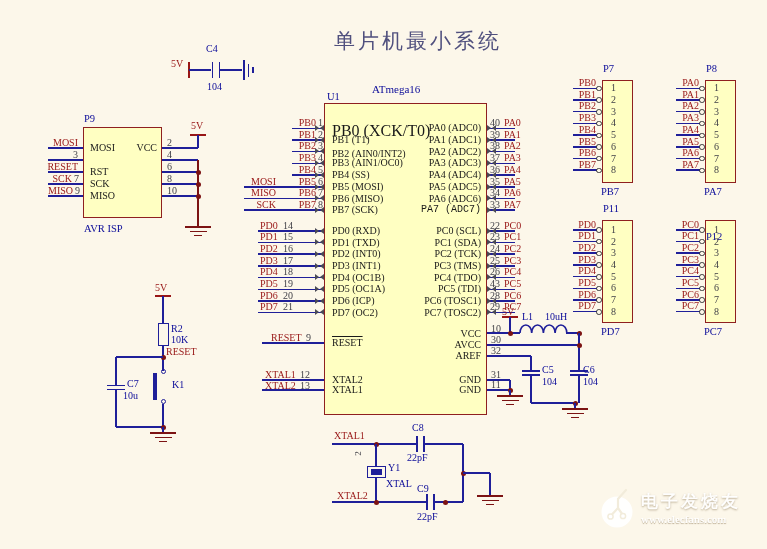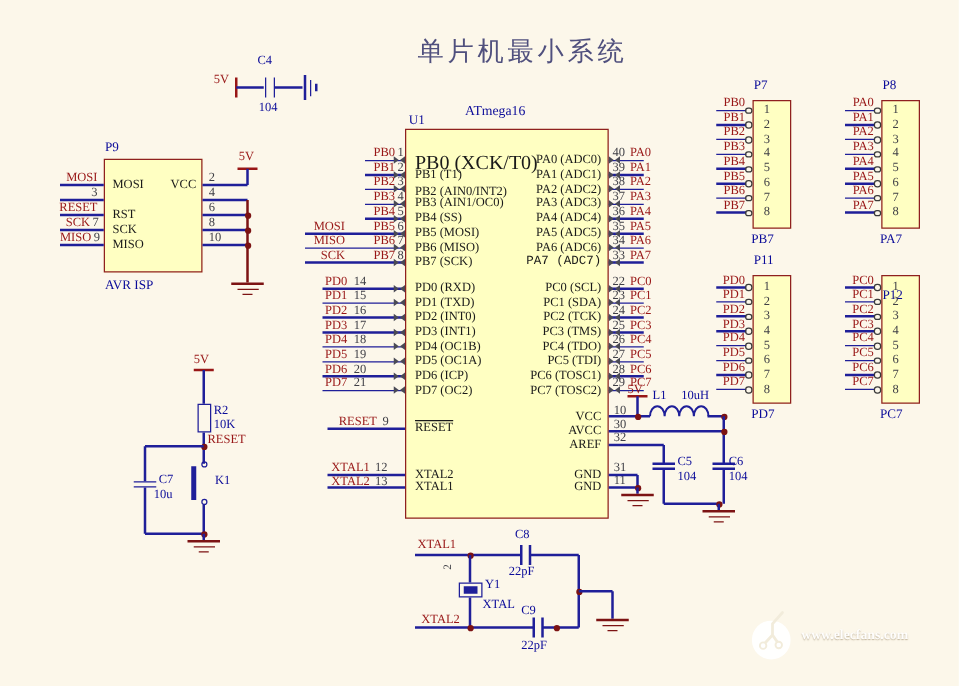--- a/index.html
+++ b/index.html
@@ -33,20 +33,21 @@
 <div id="canvas">
   <div class="title">单片机最小系统</div>
   <div class="watermark">
     <svg width="38" height="46" viewBox="0 0 38 46">
       <circle cx="19" cy="26" r="15.5" fill="rgba(255,255,255,0.95)"></circle>
       <path d="M28 4 L20 13 L20 22 M20 22 L13.5 29 M20 22 L24.5 28.5" stroke="#f2ecdb" stroke-width="2.2" fill="none" stroke-linecap="round"></path>
       <circle cx="12.5" cy="30.5" r="2.6" fill="#ffffff" stroke="#f2ecdb" stroke-width="1.5"></circle>
       <circle cx="25" cy="30" r="2.6" fill="#ffffff" stroke="#f2ecdb" stroke-width="1.5"></circle>
     </svg>
     <div class="wm-text">
+      <div class="wm1">电子发烧友</div>
       <div class="wm2">www.elecfans.com</div>
     </div>
   </div>
 <div style="position: absolute; left: 324px; top: 103px; width: 163px; height: 312px; background: rgb(255, 255, 194); border: 1.5px solid rgb(143, 32, 32);"></div>
     <div style="position: absolute; left: 327px; top: 92px; font-size: 10.5px; color: rgb(11, 11, 153); white-space: nowrap; line-height: 1;">U1</div>
     <div style="position: absolute; left: 372px; top: 84px; font-size: 11px; color: rgb(11, 11, 153); white-space: nowrap; line-height: 1;">ATmega16</div>
     <div style="position: absolute; left: 292px; top: 127.5px; width: 32px; height: 1.6px; background: rgb(31, 31, 153);"></div>
     <div class="bowtie" style="position: absolute; left: 315px; top: 125px;"></div>
     <div style="position: absolute; left: 280px; top: 118px; font-size: 10px; color: rgb(152, 22, 22); white-space: nowrap; line-height: 1; width: 36px; text-align: right;">PB0</div>
     <div style="position: absolute; left: 318px; top: 118px; font-size: 10px; color: rgb(63, 63, 70); white-space: nowrap; line-height: 1;">1</div>
@@ -189,21 +190,21 @@
     <div style="position: absolute; left: 490px; top: 255.6px; font-size: 10px; color: rgb(63, 63, 70); white-space: nowrap; line-height: 1;">25</div>
     <div style="position: absolute; left: 504px; top: 255.6px; font-size: 10px; color: rgb(152, 22, 22); white-space: nowrap; line-height: 1;">PC3</div>
     <div style="position: absolute; left: 380px; top: 260.9px; font-size: 10px; color: rgb(26, 26, 26); white-space: nowrap; line-height: 1; width: 101px; text-align: right;">PC3 (TMS)</div>
     <div style="position: absolute; left: 487px; top: 276.8px; width: 28px; height: 1.6px; background: rgb(31, 31, 153);"></div>
     <div class="bowtie" style="position: absolute; left: 487px; top: 274.3px;"></div>
     <div style="position: absolute; left: 490px; top: 267.3px; font-size: 10px; color: rgb(63, 63, 70); white-space: nowrap; line-height: 1;">26</div>
     <div style="position: absolute; left: 504px; top: 267.3px; font-size: 10px; color: rgb(152, 22, 22); white-space: nowrap; line-height: 1;">PC4</div>
     <div style="position: absolute; left: 380px; top: 272.6px; font-size: 10px; color: rgb(26, 26, 26); white-space: nowrap; line-height: 1; width: 101px; text-align: right;">PC4 (TDO)</div>
     <div style="position: absolute; left: 487px; top: 288.5px; width: 28px; height: 1.6px; background: rgb(31, 31, 153);"></div>
     <div class="bowtie" style="position: absolute; left: 487px; top: 286px;"></div>
-    <div style="position: absolute; left: 490px; top: 279px; font-size: 10px; color: rgb(63, 63, 70); white-space: nowrap; line-height: 1;">27</div>
+    <div style="position: absolute; left: 490px; top: 279px; font-size: 10px; color: rgb(63, 63, 70); white-space: nowrap; line-height: 1;">43</div>
     <div style="position: absolute; left: 504px; top: 279px; font-size: 10px; color: rgb(152, 22, 22); white-space: nowrap; line-height: 1;">PC5</div>
     <div style="position: absolute; left: 380px; top: 284.3px; font-size: 10px; color: rgb(26, 26, 26); white-space: nowrap; line-height: 1; width: 101px; text-align: right;">PC5 (TDI)</div>
     <div style="position: absolute; left: 487px; top: 300.2px; width: 28px; height: 1.6px; background: rgb(31, 31, 153);"></div>
     <div class="bowtie" style="position: absolute; left: 487px; top: 297.7px;"></div>
     <div style="position: absolute; left: 490px; top: 290.7px; font-size: 10px; color: rgb(63, 63, 70); white-space: nowrap; line-height: 1;">28</div>
     <div style="position: absolute; left: 504px; top: 290.7px; font-size: 10px; color: rgb(152, 22, 22); white-space: nowrap; line-height: 1;">PC6</div>
     <div style="position: absolute; left: 380px; top: 296px; font-size: 10px; color: rgb(26, 26, 26); white-space: nowrap; line-height: 1; width: 101px; text-align: right;">PC6 (TOSC1)</div>
     <div style="position: absolute; left: 487px; top: 311.9px; width: 28px; height: 1.6px; background: rgb(31, 31, 153);"></div>
     <div class="bowtie" style="position: absolute; left: 487px; top: 309.4px;"></div>
     <div style="position: absolute; left: 490px; top: 302.4px; font-size: 10px; color: rgb(63, 63, 70); white-space: nowrap; line-height: 1;">29</div>

